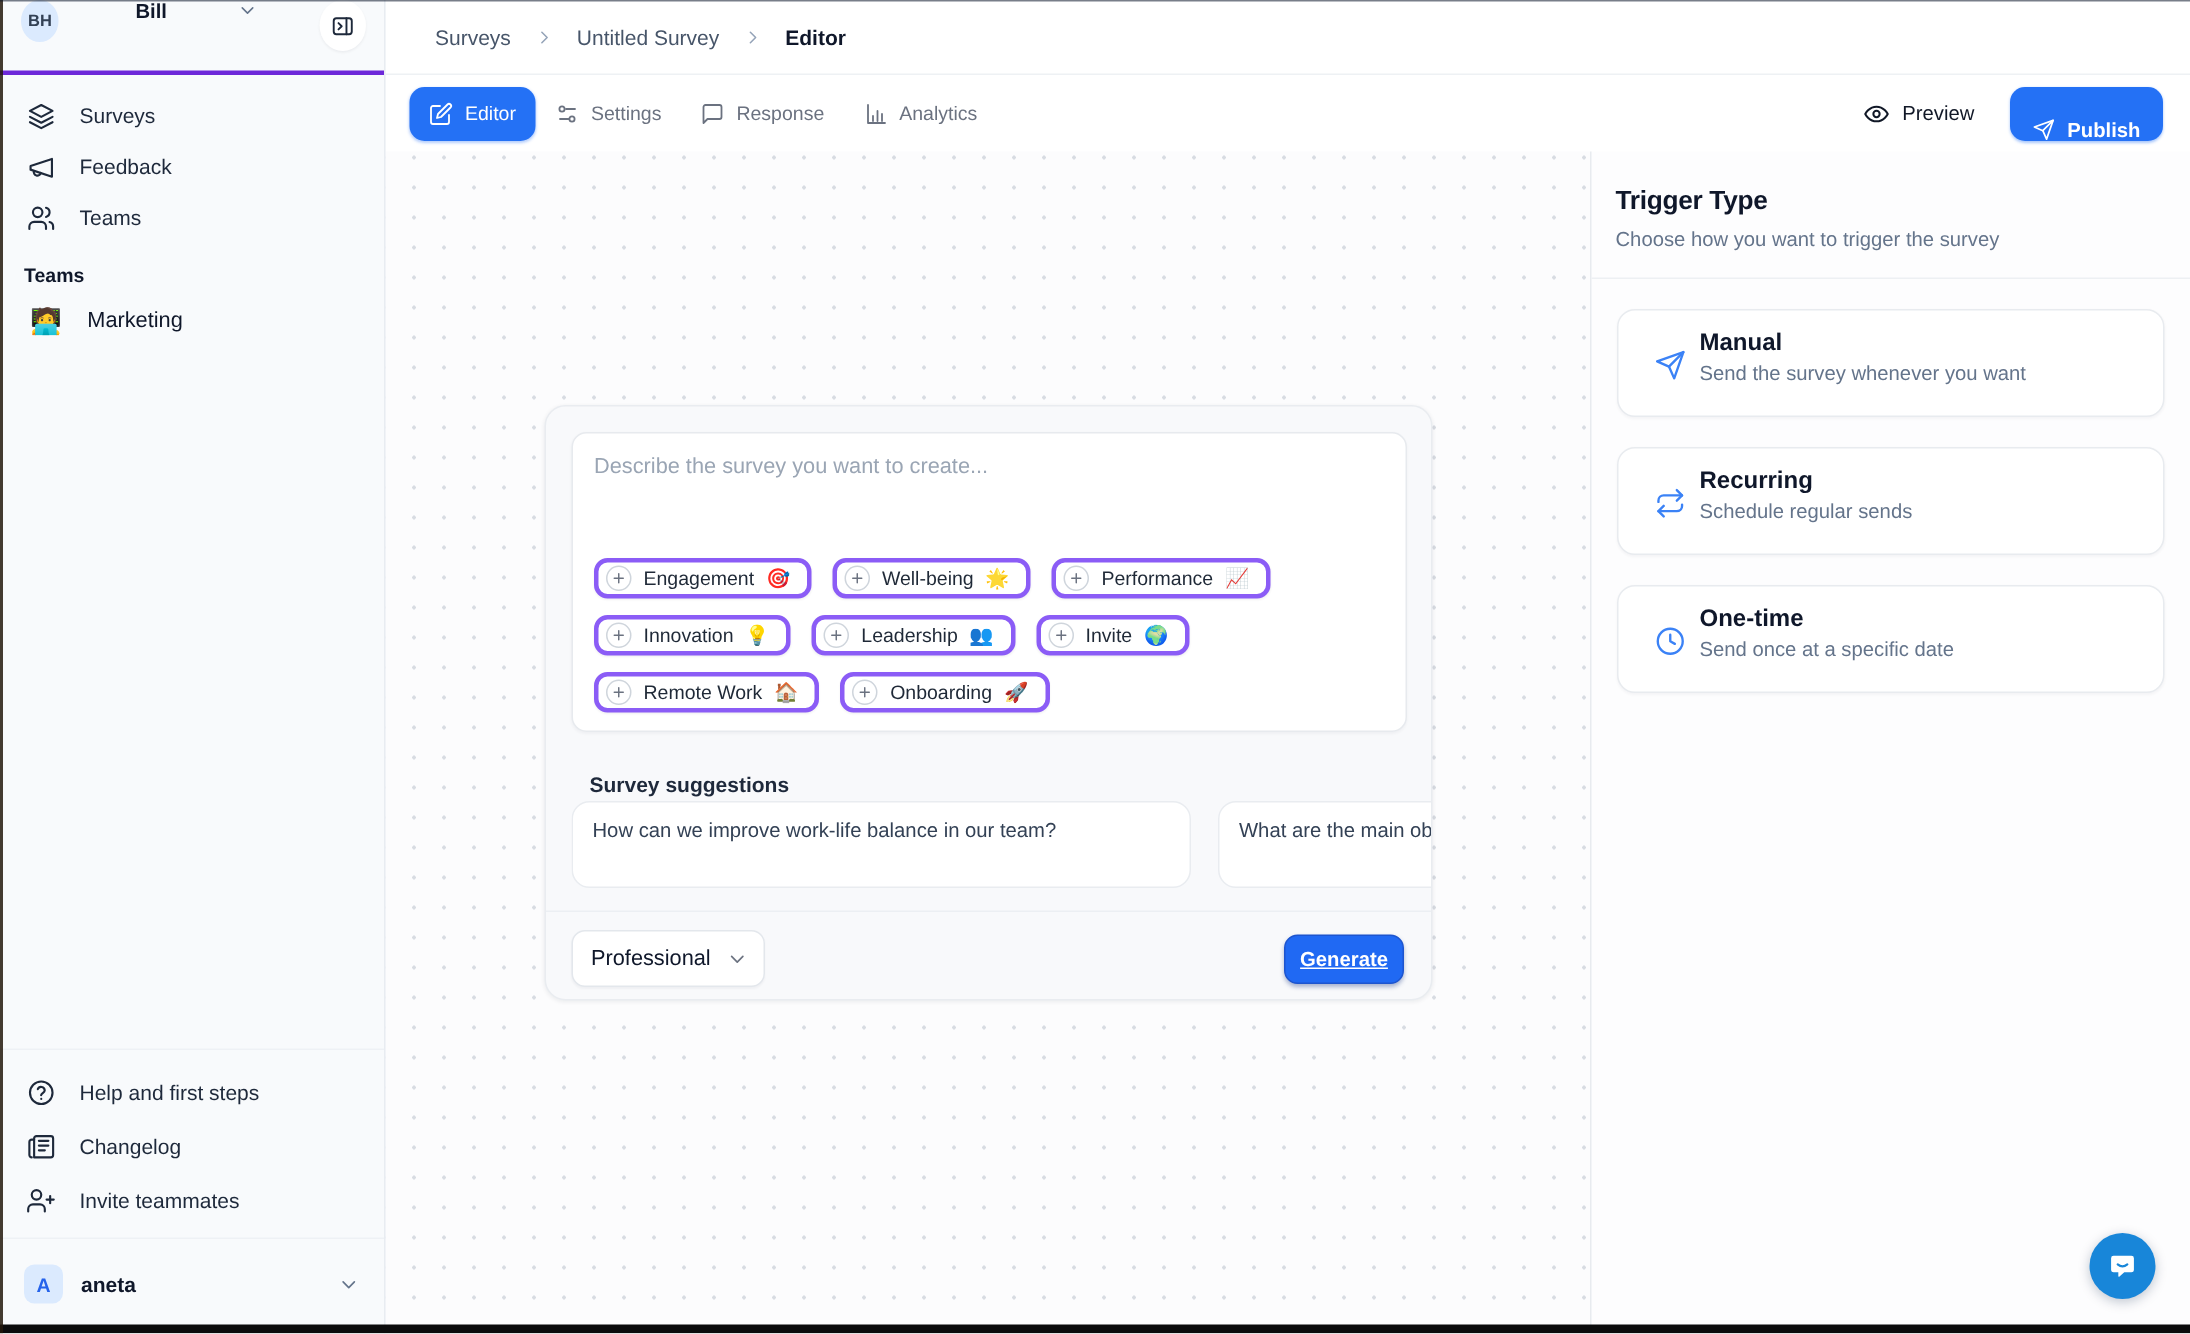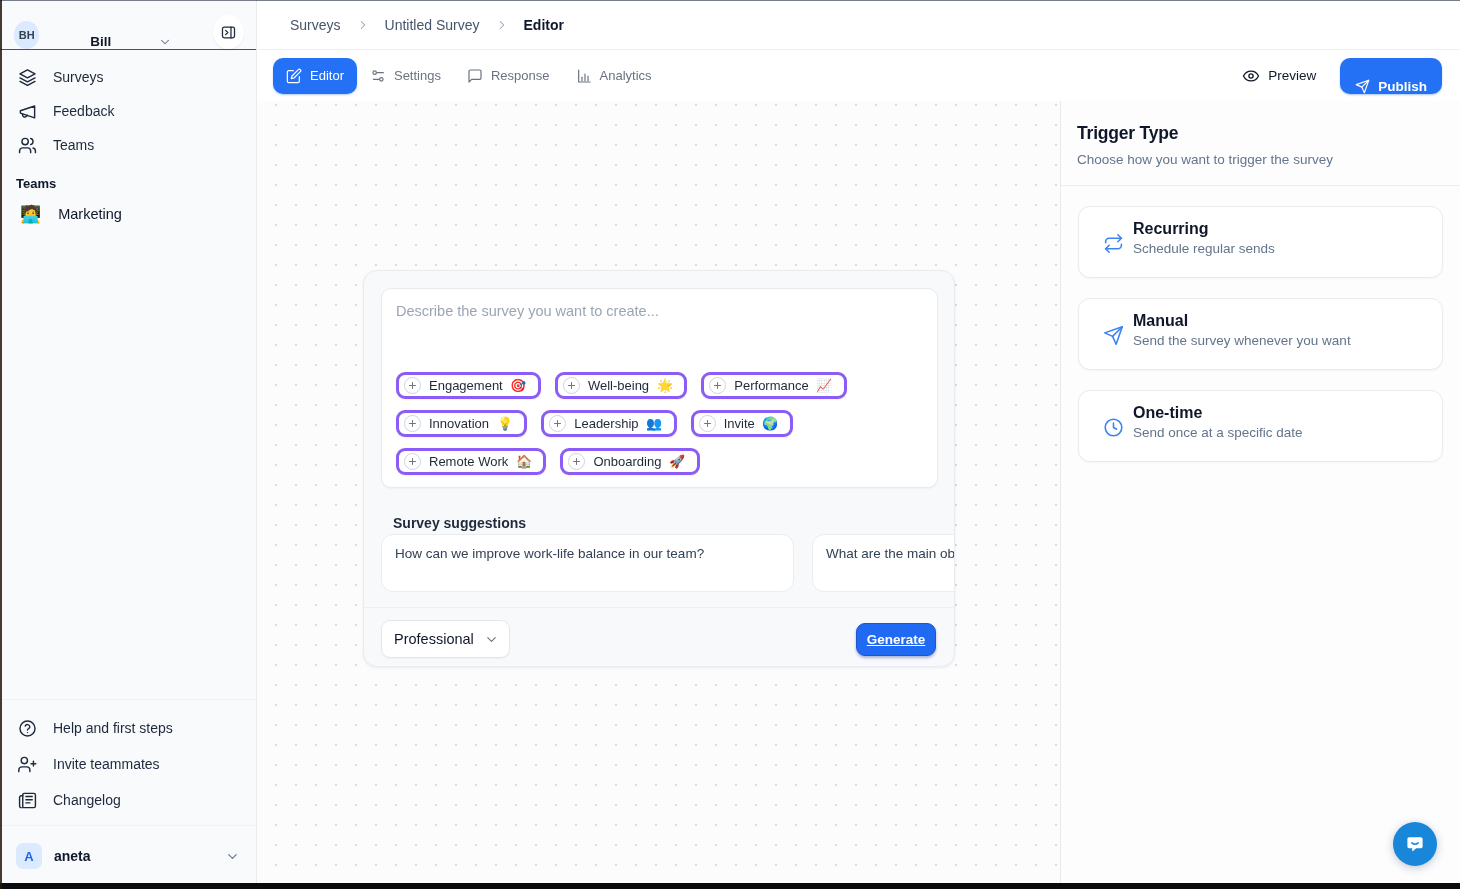--- a/index.html
+++ b/index.html
@@ -9,21 +9,21 @@
   svg { display:block; }
   .stroke { fill:none; stroke:currentColor; stroke-width:1.8; stroke-linecap:round; stroke-linejoin:round; }
 
   
   .edge-bottom { position:absolute; left:0; right:0; bottom:0; height:6px; background:#0b0b0c; z-index:60; }
   .edge-left { position:absolute; left:0; top:0; bottom:0; width:2px; background:rgba(35,24,12,.85); z-index:61; }
   .edge-top { position:absolute; left:0; right:0; top:0; height:1px; background:rgba(10,20,40,.55); z-index:61; }
 
   
   .sidebar { position:absolute; left:0; top:0; width:257px; height:100%; background:#f8fafc; border-right:1px solid #e8ecf1; z-index:5; }
-  .sb-header { height:50px; display:flex; align-items:flex-end; padding:0 12px 0 14px; border-bottom:1px solid #6d28d9;gap:41px; }
+  .sb-header { height:50px; display:flex; align-items:flex-start; padding:0 12px 0 14px; border-bottom:3px solid #6d28d9;gap:41px; }
   .ws-avatar { width:28px; height:28px; border-radius:50%; background:#dbeafe; color:#334155; font-size:11px; font-weight:700; display:flex; align-items:center; justify-content:center; }
   .ws-name { margin-left:10px; font-size:13.5px; font-weight:700; color:#0f172a; }
   .sb-header .chev { color:#64748b; margin-left:6px; }
   .collapse-btn { margin-left:auto; width:34px; height:34px; border-radius:50%; background:#fff; display:flex; align-items:center; justify-content:center; color:#1e293b; box-shadow:0 1px 2px rgba(16,24,40,.06); cursor:pointer; }
   .sb-nav { padding-top:10px; }
   .sb-item { height:34px; display:flex; align-items:center; padding:0 18px; gap:16px; font-size:14px; color:#1e293b; cursor:pointer; }
   .sb-item .ic { color:#1e293b; width:19px; height:19px; flex:none; }
   .sb-section { margin:14px 0 4px; padding:0 16px; font-size:13px; font-weight:700; color:#0f172a; }
   .team-item { height:38px; display:flex; align-items:center; padding:0 20px; gap:17px; font-size:14.5px; font-weight:500; color:#0f172a; cursor:pointer; }
   .team-emoji { font-size:17px; line-height:1; }
@@ -166,39 +166,39 @@
               <circle class="stroke" cx="12" cy="12" r="9.5"></circle>
               <path class="stroke" d="M9.1 9a3 3 0 0 1 5.8 1c0 2-3 2.5-3 4"></path>
               <path class="stroke" d="M12 17.2h.01"></path>
             </svg>
         </span>
         <span>Help and first steps</span>
       </div>
       <div class="sb-item">
         <span class="ic">
           <svg width="19" height="19" viewBox="0 0 24 24">
-              <path class="stroke" d="M15 21v-2a4 4 0 0 0-4-4H5a4 4 0 0 0-4 4v2"></path>
-              <circle class="stroke" cx="8" cy="7" r="4"></circle>
-              <path class="stroke" d="M19.5 8v6"></path>
-              <path class="stroke" d="M16.5 11h6"></path>
-            </svg>
-        </span>
-        <span>Invite teammates</span>
-      </div>
-      <div class="sb-item">
-        <span class="ic">
-          <svg width="19" height="19" viewBox="0 0 24 24">
               <path class="stroke" d="M4 21a2 2 0 0 1-2-2V8a2 2 0 0 1 2-2h2"></path>
               <path class="stroke" d="M6 5a2 2 0 0 1 2-2h12a2 2 0 0 1 2 2v14a2 2 0 0 1-2 2H6V5z"></path>
               <path class="stroke" d="M10 7h8"></path>
               <path class="stroke" d="M10 11h8"></path>
               <path class="stroke" d="M10 15h5"></path>
             </svg>
         </span>
         <span>Changelog</span>
+      </div>
+      <div class="sb-item">
+        <span class="ic">
+          <svg width="19" height="19" viewBox="0 0 24 24">
+              <path class="stroke" d="M15 21v-2a4 4 0 0 0-4-4H5a4 4 0 0 0-4 4v2"></path>
+              <circle class="stroke" cx="8" cy="7" r="4"></circle>
+              <path class="stroke" d="M19.5 8v6"></path>
+              <path class="stroke" d="M16.5 11h6"></path>
+            </svg>
+        </span>
+        <span>Invite teammates</span>
       </div>
       <div class="sb-divider"></div>
       <div class="user-row">
         <div class="user-avatar">A</div>
         <div class="user-name">aneta</div>
         <span class="chev">
           <svg width="15" height="15" viewBox="0 0 24 24">
               <path class="stroke" d="m6 9 6 6 6-6"></path>
             </svg>
         </span>
@@ -397,41 +397,41 @@
 
   <div class="panel">
     <div class="panel-header">
       <div class="panel-title">Trigger Type</div>
       <div class="panel-sub">Choose how you want to trigger the survey</div>
     </div>
     <div class="options">
       <div class="opt-card">
         <span class="ic">
           <svg width="21" height="21" viewBox="0 0 24 24">
+              <path class="stroke" d="M22 2 11 13"></path>
+              <path class="stroke" d="m22 2-7 20-4-9-9-4 20-7z"></path>
+            </svg>
+        </span>
+        <div class="opt-body">
+          <div class="opt-title">Manual</div>
+          <div class="opt-desc">Send the survey whenever you want</div>
+        </div>
+      </div>
+      <div class="opt-card">
+        <span class="ic">
+          <svg width="21" height="21" viewBox="0 0 24 24">
               <path class="stroke" d="m17 2 4 4-4 4"></path>
               <path class="stroke" d="M3 11v-1a4 4 0 0 1 4-4h14"></path>
               <path class="stroke" d="m7 22-4-4 4-4"></path>
               <path class="stroke" d="M21 13v1a4 4 0 0 1-4 4H3"></path>
             </svg>
         </span>
         <div class="opt-body">
           <div class="opt-title">Recurring</div>
           <div class="opt-desc">Schedule regular sends</div>
-        </div>
-      </div>
-      <div class="opt-card">
-        <span class="ic">
-          <svg width="21" height="21" viewBox="0 0 24 24">
-              <path class="stroke" d="M22 2 11 13"></path>
-              <path class="stroke" d="m22 2-7 20-4-9-9-4 20-7z"></path>
-            </svg>
-        </span>
-        <div class="opt-body">
-          <div class="opt-title">Manual</div>
-          <div class="opt-desc">Send the survey whenever you want</div>
         </div>
       </div>
       <div class="opt-card">
         <span class="ic">
           <svg width="21" height="21" viewBox="0 0 24 24">
               <circle class="stroke" cx="12" cy="12" r="9.5"></circle>
               <path class="stroke" d="M12 7v5l3.5 2"></path>
             </svg>
         </span>
         <div class="opt-body">

